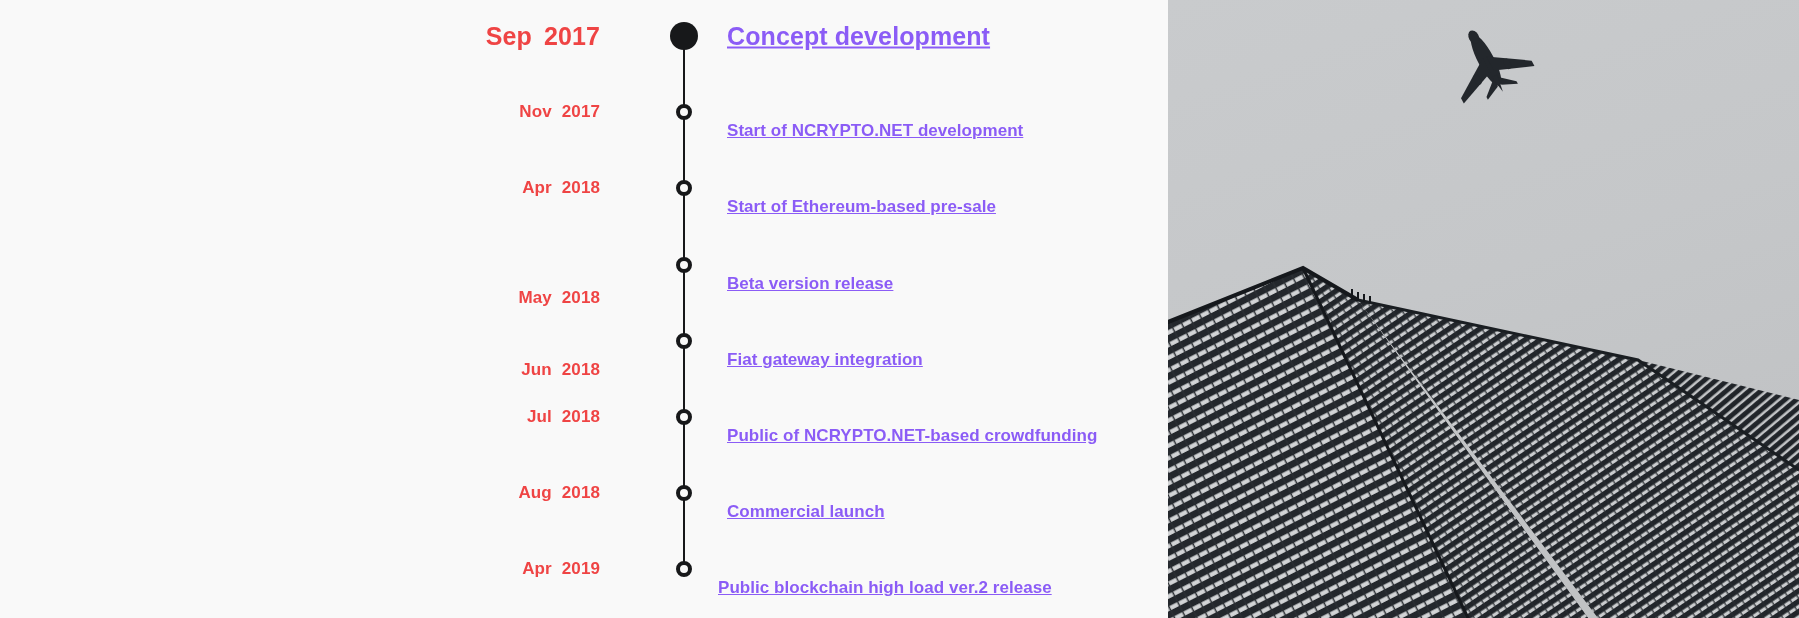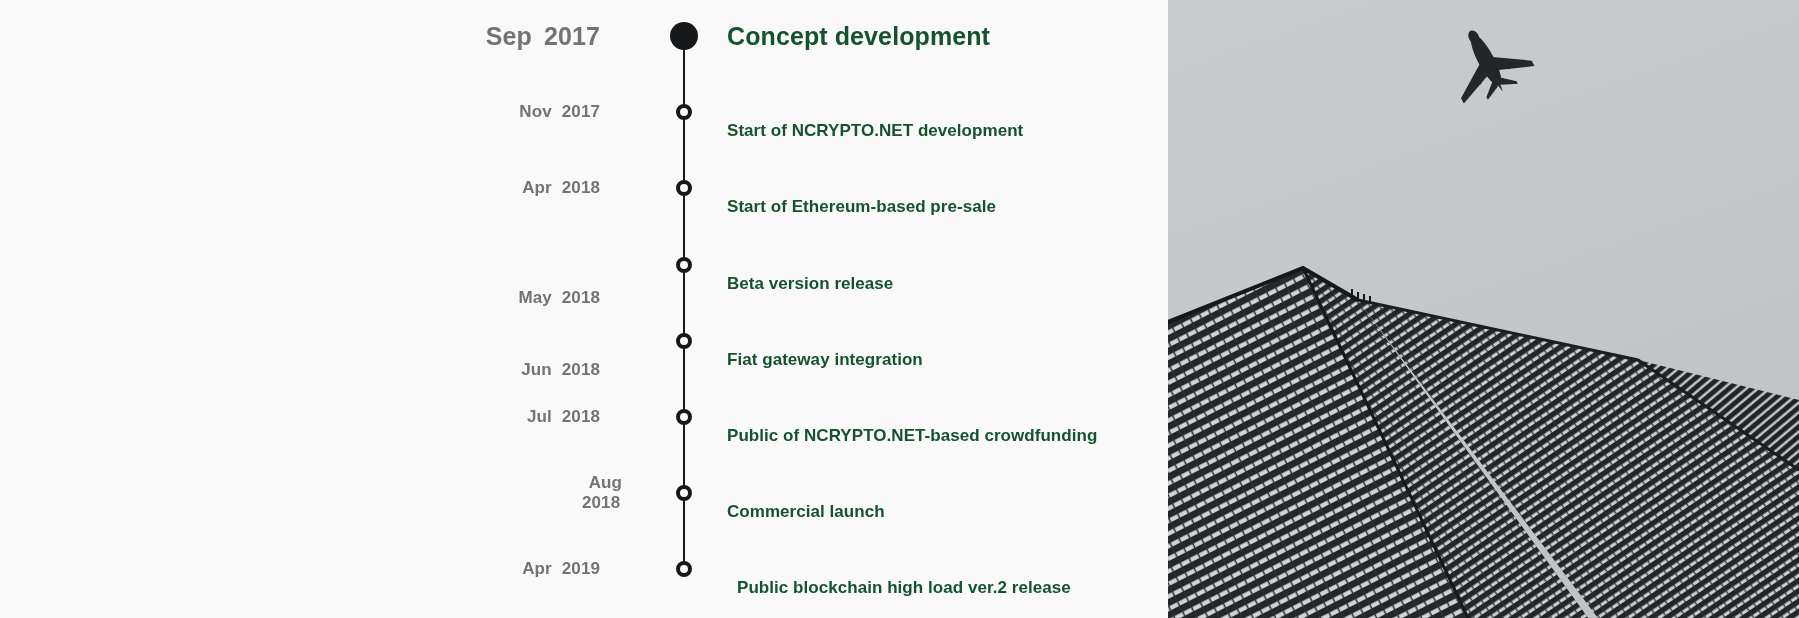--- a/index.html
+++ b/index.html
@@ -48,21 +48,21 @@
     height: 0;
   }
 
   .tl-date-inner {
     position: absolute;
     right: 0;
     transform: translateY(-50%);
     display: flex;
     align-items: baseline;
     white-space: nowrap;
-    color: #737373;
+    color: #ef4444;
   }
 
   .tl-month {
     display: inline-block;
     text-align: right;
   }
   .tl-year {
     display: inline-block;
     text-align: right;
   }
@@ -76,21 +76,22 @@
 
   .tl-marker.hollow {
     background: #f9f9f9;
     border: 4px solid #17181a;
   }
 
   .tl-label {
     position: absolute;
     transform: translateY(-50%);
     white-space: nowrap;
-    color: #14532d;
+    color: #8b5cf6;
+    text-decoration: underline;
   }
 
   
   .row-major .tl-date-inner {
     font-size: 25px;
     font-weight: 700;
     letter-spacing: 0.1px;
   }
   .row-major .tl-month { width: 56px; margin-right: 12px; }
   .row-major .tl-label {
@@ -180,34 +181,34 @@
         </div>
         <div class="tl-row row-minor" style="top: 417px;">
           <div class="tl-date-inner" style="right: 568px;">
             <span class="tl-month">Jul</span>
             <span class="tl-year">2018</span>
           </div>
           <div class="tl-marker hollow" style="width: 16px; height: 16px; left: 676px; top: -8px;"></div>
           <div class="tl-label" style="left: 727px; top: 0px;">Public of NCRYPTO.NET-based crowdfunding</div>
         </div>
         <div class="tl-row row-minor" style="top: 493.2px;">
-          <div class="tl-date-inner" style="right: 536px; flex-direction: column;">
+          <div class="tl-date-inner" style="right: 568px;">
             <span class="tl-month">Aug</span>
             <span class="tl-year">2018</span>
           </div>
           <div class="tl-marker hollow" style="width: 16px; height: 16px; left: 676px; top: -8px;"></div>
           <div class="tl-label" style="left: 727px; top: 0px;">Commercial launch</div>
         </div>
         <div class="tl-row row-minor" style="top: 569.4px;">
           <div class="tl-date-inner" style="right: 568px;">
             <span class="tl-month">Apr</span>
             <span class="tl-year">2019</span>
           </div>
           <div class="tl-marker hollow" style="width: 16px; height: 16px; left: 676px; top: -8px;"></div>
-          <div class="tl-label" style="left: 737px; top: 0px;">Public blockchain high load ver.2 release</div>
+          <div class="tl-label" style="left: 718px; top: 0px;">Public blockchain high load ver.2 release</div>
         </div>
       </div>
   </section>
 
   <section id="photo-panel">
     <svg id="photo-svg" viewBox="0 0 631 618" preserveAspectRatio="xMidYMid slice">
       <defs>
         <linearGradient id="skyGrad" x1="0" y1="0" x2="0.35" y2="1">
           <stop offset="0%" stop-color="#c9cbcd"></stop>
           <stop offset="55%" stop-color="#c5c7c9"></stop>

